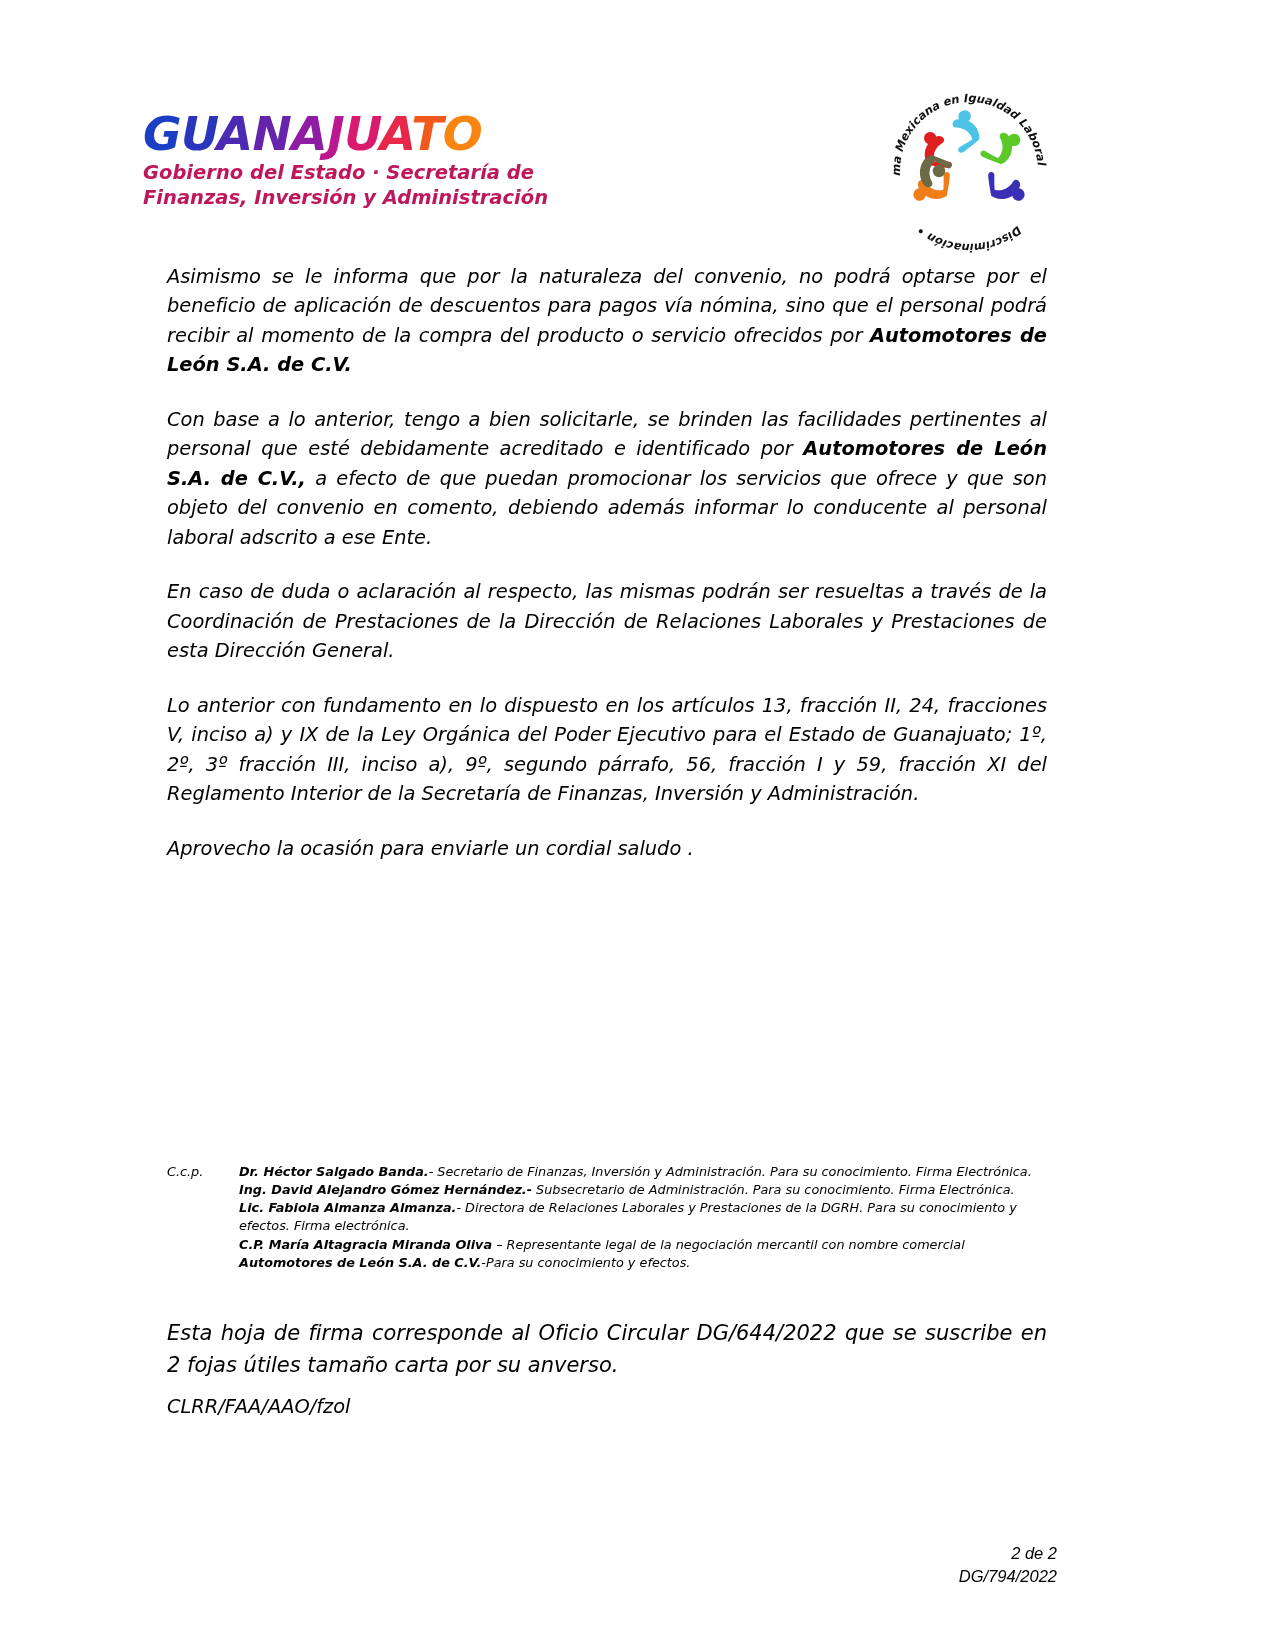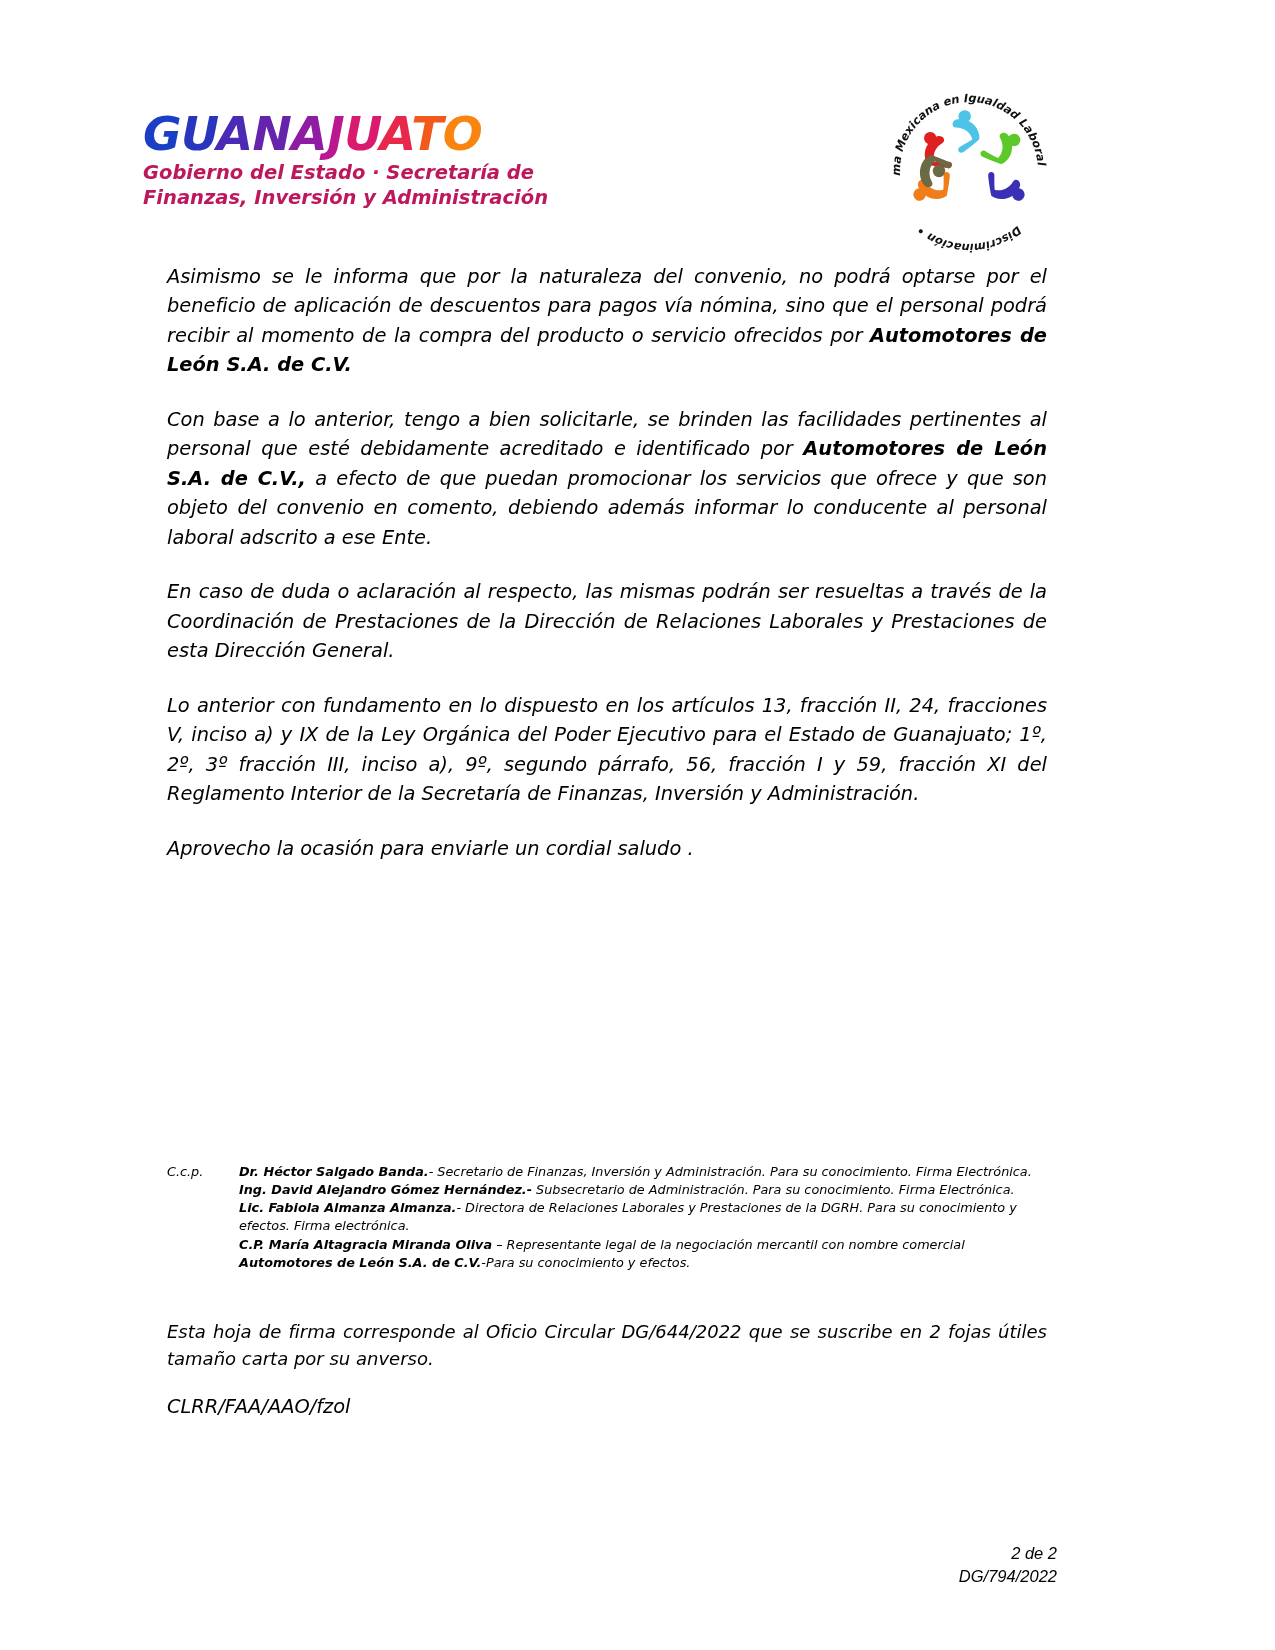--- a/index.html
+++ b/index.html
@@ -139,21 +139,21 @@
   .ccp-line { margin: 0; }
   .ccp-line b { font-weight: 700; }
 
   
   .closing {
     position: absolute;
     left: 167px;
     top: 1318px;
     width: 880px;
     font-family: "DejaVu Sans", sans-serif;
-    font-size: 18px;
+    font-size: 21px;
     line-height: 1.52;
     text-align: justify;
   }
   .ref {
     position: absolute;
     left: 167px;
     top: 1392px;
     font-family: "DejaVu Sans", sans-serif;
     font-size: 19.4px;
     line-height: 1.52;

